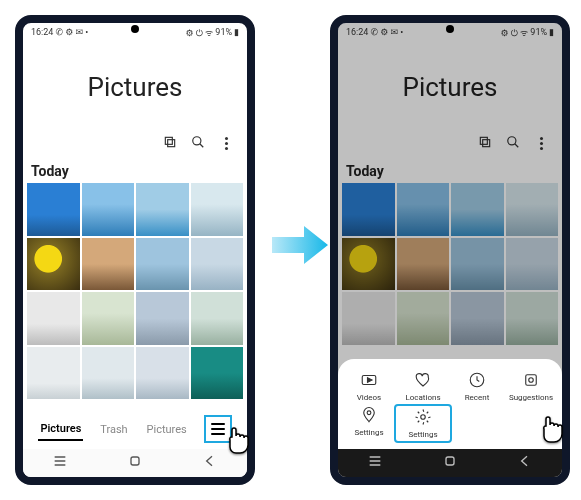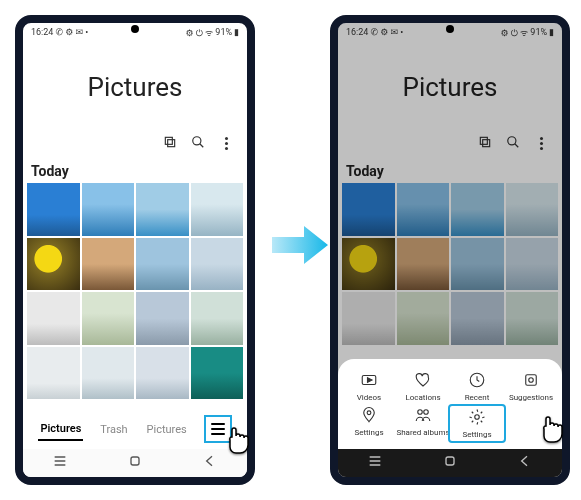--- a/index.html
+++ b/index.html
@@ -342,28 +342,20 @@
           </svg>
         <span>Suggestions</span>
       </div>
       <div class="sheet-item">
         <svg viewBox="0 0 24 24" fill="none" stroke="#333" stroke-width="1.5">
             <path d="M12 21 C8 16 5 13 5 9 a7 7 0 0 1 14 0 C19 13 16 16 12 21 Z"></path>
             <circle cx="12" cy="9" r="2.5"></circle>
           </svg>
         <span>Settings</span>
       </div>
-      <div class="sheet-item">
-        <svg viewBox="0 0 24 24" fill="none" stroke="#333" stroke-width="1.5">
-            <circle cx="8" cy="8" r="3"></circle>
-            <circle cx="16" cy="8" r="3"></circle>
-            <path d="M3 20 a5 5 0 0 1 10 0 M11 20 a5 5 0 0 1 10 0"></path>
-          </svg>
-        <span style="text-align:center;">Shared albums</span>
-      </div>
       <div class="sheet-item hl">
         <svg viewBox="0 0 24 24" fill="none" stroke="#333" stroke-width="1.5">
             <circle cx="12" cy="12" r="3"></circle>
             <path d="M12 2 L13 5 M12 22 L13 19 M2 12 L5 13 M22 12 L19 13 M5 5 L7 7 M19 19 L17 17 M5 19 L7 17 M19 5 L17 7"></path>
           </svg>
         <span>Settings</span>
       </div>
     </div>
   </div>
 

